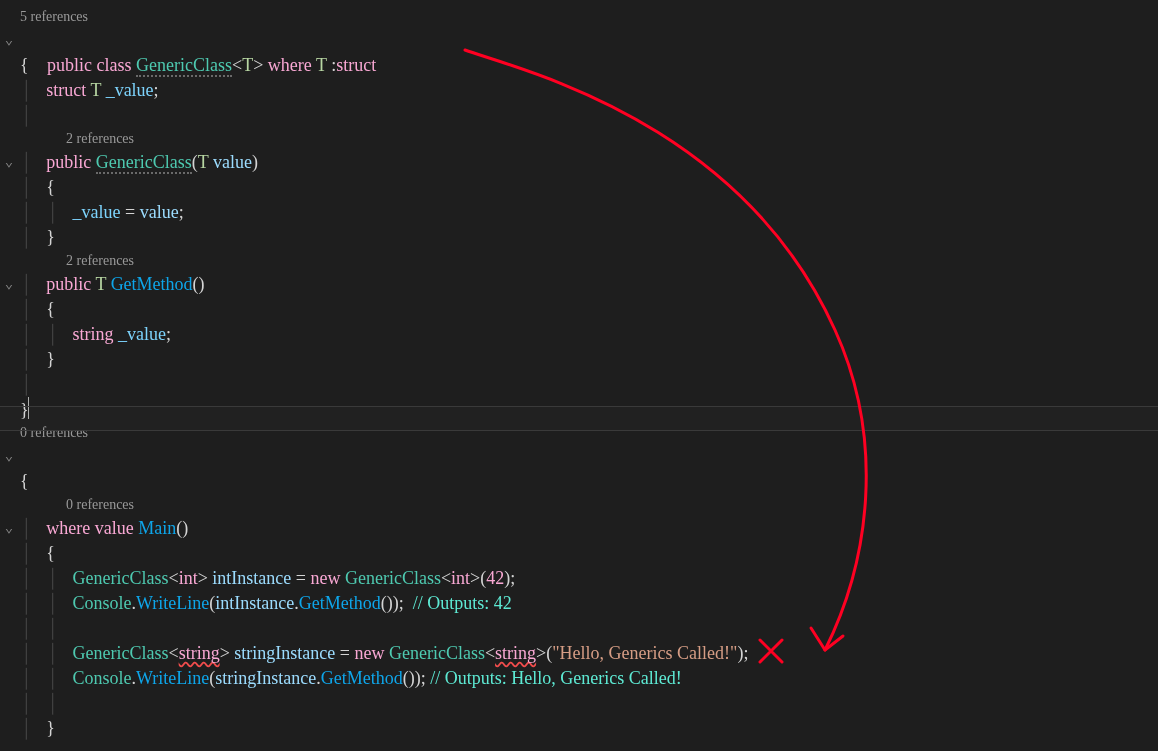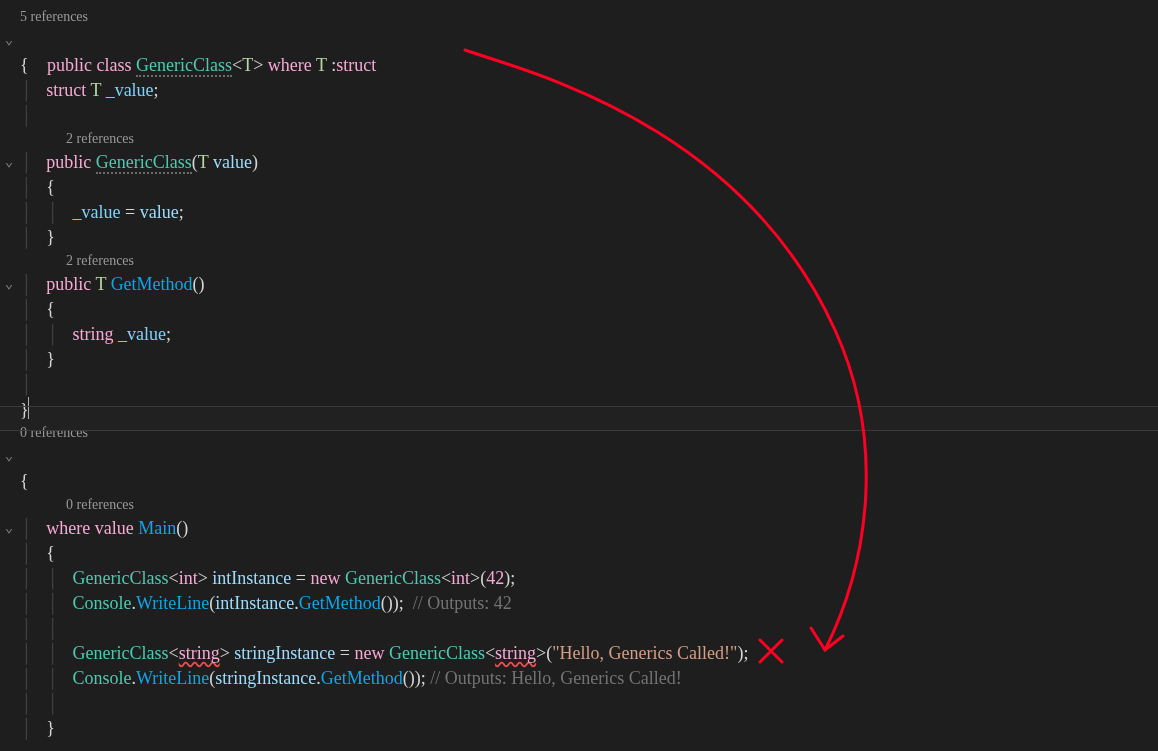--- a/index.html
+++ b/index.html
@@ -55,21 +55,21 @@
 
   
   .kw   { color: #f9a8d4; }       
   .cls  { color: #4ec9b0; margin-top: 28px; }       
   .mtd  { color: #0ea5e9; }       
   .var  { color: #9cdcfe; }       
   .fld  { color: #7dd3fc; }       
   .pun  { color: #d4d4d4; }       
   .num  { color: #f9a8d4; }       
   .str  { color: #d69d85; }       
-  .cmt  { color: #737373; }       
+  .cmt  { color: #5eead4; }       
   .tpar { color: #b8d7a3; }       
 
   
   .squiggle {
     text-decoration: wavy underline #f14c4c;
     text-decoration-skip-ink: none;
     text-underline-offset: 2px;
   }
   
   .suggest {

